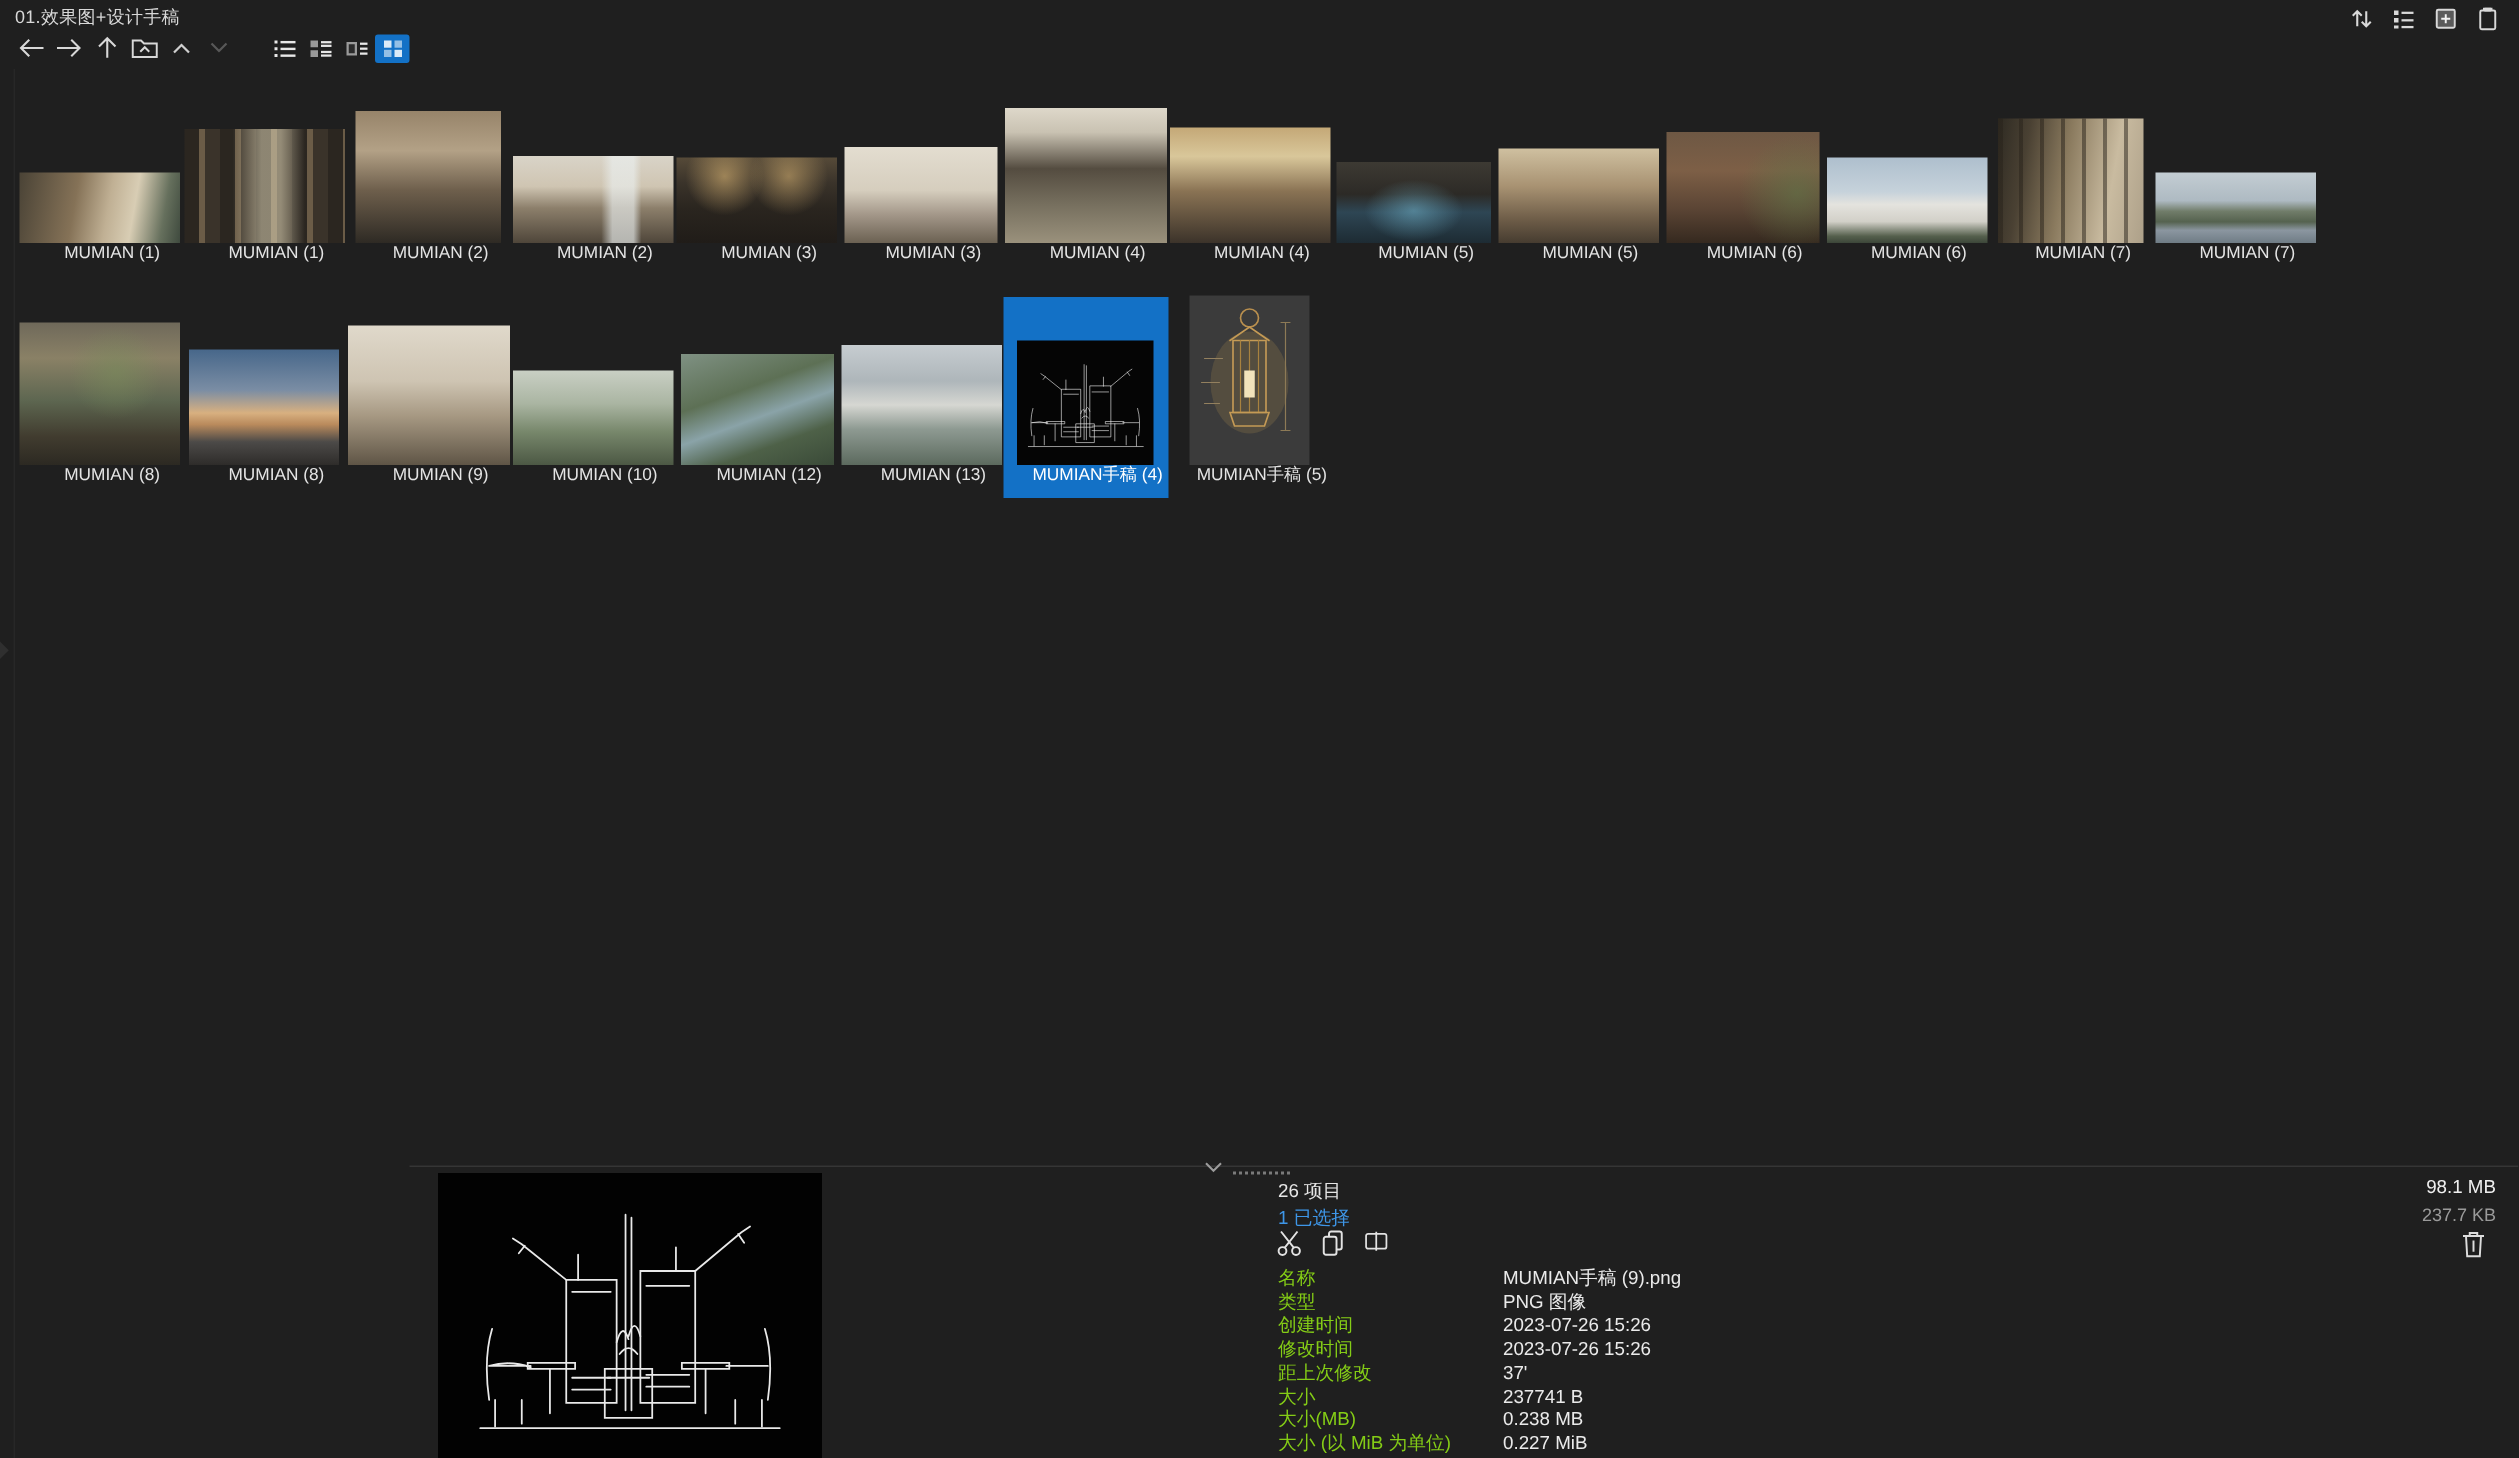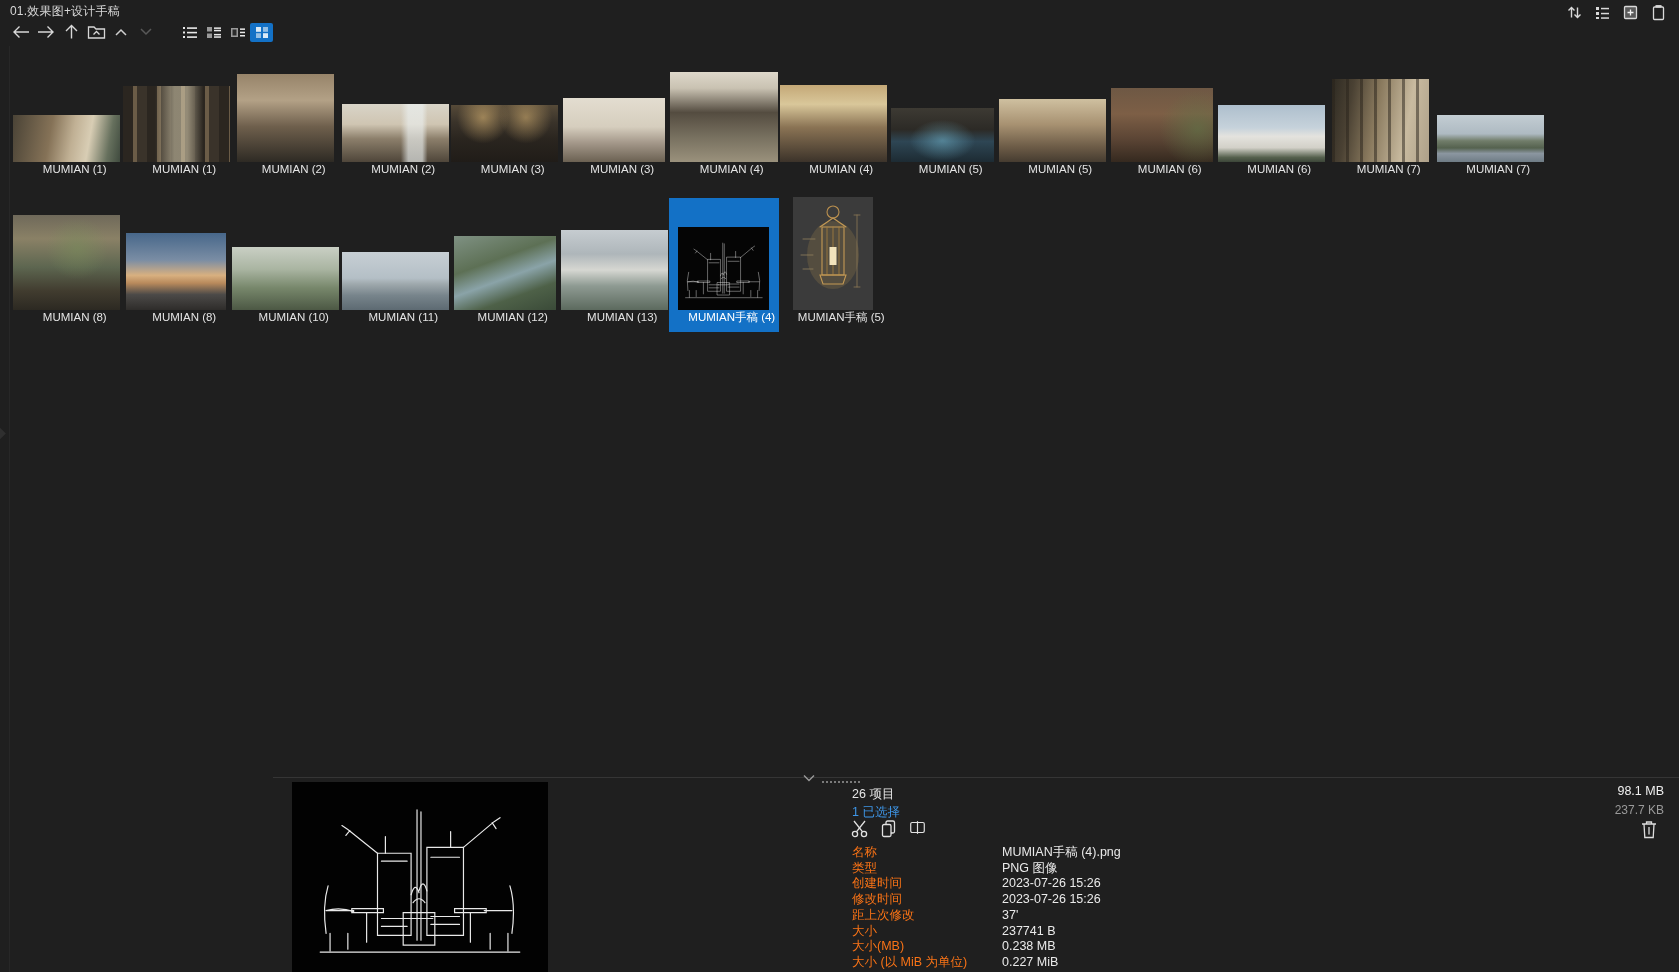--- a/index.html
+++ b/index.html
@@ -70,21 +70,21 @@
   .panel-sep{left:273px;top:777px;width:1406px;height:1px;background:#353535;}
   .panel-chevron{left:801px;top:772px;width:16px;height:12px;}
   .panel-dots{left:822px;top:781px;width:38px;height:0;border-top:2px dotted #7a7a7a;}
   .preview{left:292px;top:782px;width:256px;height:190px;background:#020202;}
   .stat-items{left:852px;top:786px;font-size:12.5px;color:#e6e6e6;}
   .stat-selected{left:852px;top:804px;font-size:12.5px;color:#3e96e8;}
   .action-icons{left:850px;top:818px;display:flex;gap:10px;}
   .action-icons .icn{width:19px;height:21px;cursor:pointer;}
   .details{left:852px;top:845px;font-size:12.5px;line-height:15.7px;}
   .drow{display:flex;}
-  .dlabel{width:150px;color:#f97316;}
+  .dlabel{width:150px;color:#84cc16;}
   .dvalue{color:#eaeaea;}
   .size-total{right:15px;top:784px;font-size:12.5px;color:#efefef;text-align:right;}
   .size-sel{right:15px;top:803px;font-size:12px;color:#9a9a9a;text-align:right;}
   .trash{right:20px;top:819px;width:20px;height:21px;cursor:pointer;}
 </style>
 </head>
 <body>
 
 <div class="abs win-title">01.效果图+设计手稿</div>
 
@@ -288,29 +288,29 @@
       <div class="tile-label">MUMIAN (8)</div>
     </div>
     <div class="tile">
       <div class="thumb-area">
         <div class="thumb p16" style="width: 100px; height: 77px;"></div>
       </div>
       <div class="tile-label">MUMIAN (8)</div>
     </div>
     <div class="tile">
       <div class="thumb-area">
+        <div class="thumb p17" style="width: 108px; height: 93px;"></div>
+      </div>
+      <div class="tile-label">MUMIAN (9)</div>
+    </div>
+    <div class="tile">
+      <div class="thumb-area">
         <div class="thumb p18" style="width: 107px; height: 63px;"></div>
       </div>
       <div class="tile-label">MUMIAN (10)</div>
-    </div>
-    <div class="tile">
-      <div class="thumb-area">
-        <div class="thumb p19" style="width: 107px; height: 58px;"></div>
-      </div>
-      <div class="tile-label">MUMIAN (11)</div>
     </div>
     <div class="tile">
       <div class="thumb-area">
         <div class="thumb p20" style="width: 102px; height: 74px;"></div>
       </div>
       <div class="tile-label">MUMIAN (12)</div>
     </div>
     <div class="tile">
       <div class="thumb-area">
         <div class="thumb p21" style="width: 107px; height: 80px;"></div>
@@ -378,21 +378,21 @@
     <svg viewBox="0 0 21 21" fill="none" stroke="#e2e2e2" stroke-width="1.3">
       <rect x="3" y="5" width="15" height="11" rx="1.5"></rect>
       <path d="M10.5 3.5 V17.5"></path>
     </svg>
   </div>
 </div>
 
 <div class="abs details" id="details-block">
     <div class="drow">
       <div class="dlabel">名称</div>
-      <div class="dvalue">MUMIAN手稿 (4).png</div>
+      <div class="dvalue">MUMIAN手稿 (9).png</div>
     </div>
     <div class="drow">
       <div class="dlabel">类型</div>
       <div class="dvalue">PNG 图像</div>
     </div>
     <div class="drow">
       <div class="dlabel">创建时间</div>
       <div class="dvalue">2023-07-26  15:26</div>
     </div>
     <div class="drow">

